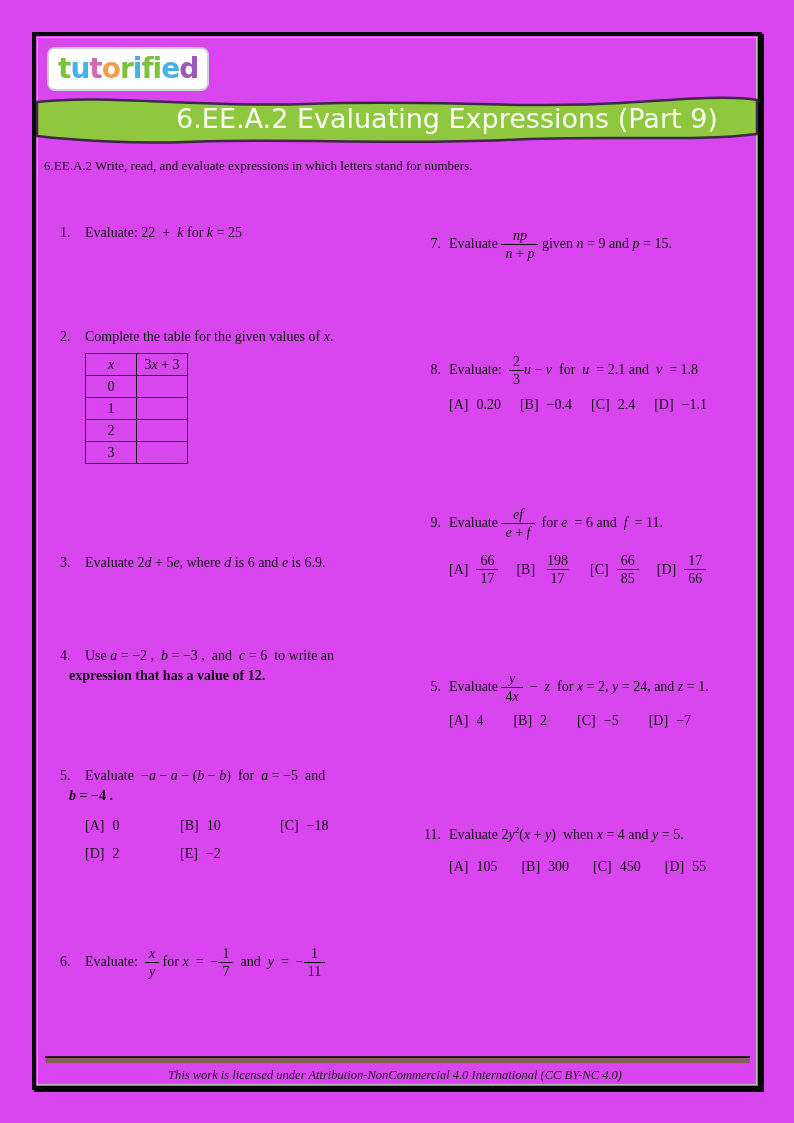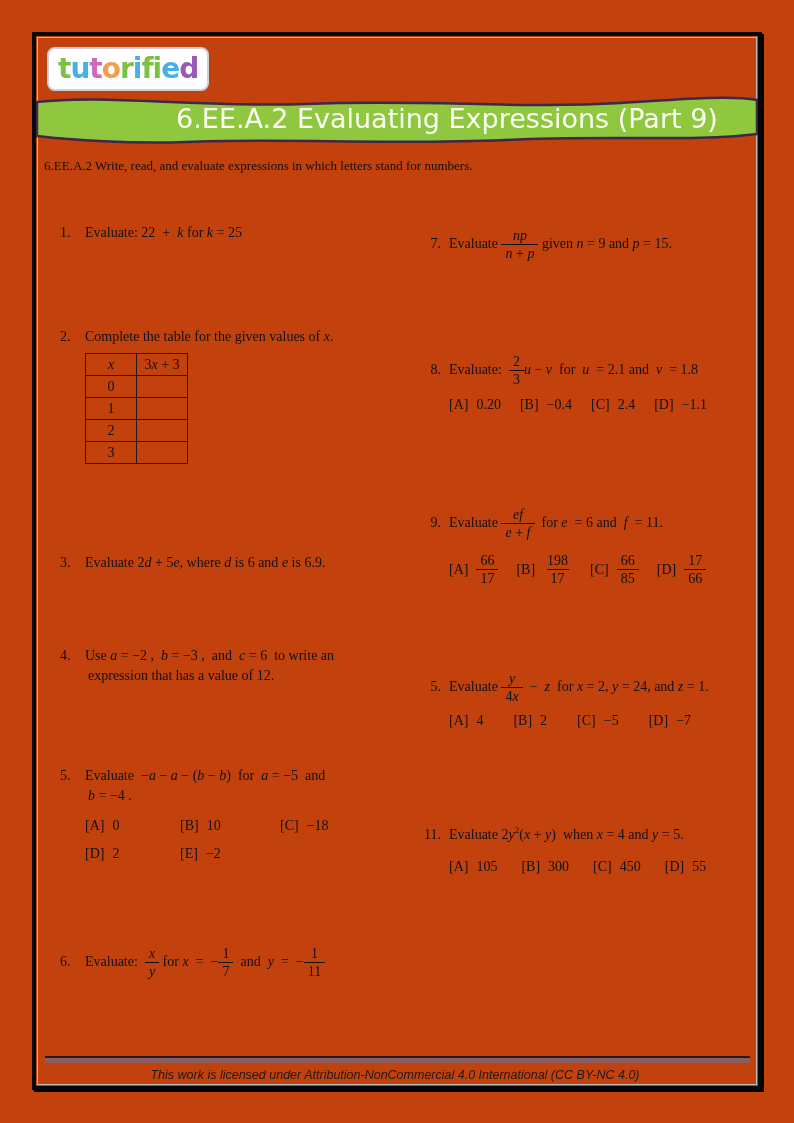--- a/index.html
+++ b/index.html
@@ -1,17 +1,17 @@
 <!DOCTYPE html>
 <html><head>
 <meta charset="utf-8">
 <style>
   * { margin:0; padding:0; box-sizing:border-box; }
   body { background:#ffffff; font-family:"Liberation Serif", serif; }
-  .page { position:relative; width:794px; height:1123px; background:#c2410c; overflow:hidden; }
+  .page { position:relative; width:794px; height:1123px; background:#d946ef; overflow:hidden; }
 
   .frame { position:absolute; left:32px; top:32px; width:730px; height:1058px;
            border:4px solid #070707; box-shadow:2px 2px 0 #000; }
   .frame::before { content:""; position:absolute; inset:1px; border:1px solid #bdbdbd; }
 
   .logo { position:absolute; left:47px; top:47px; border:2px solid #cfcfdc; border-radius:8px;
           padding:2px 9px 3px; font-family:"DejaVu Sans", sans-serif; font-weight:bold;
           font-size:28px; letter-spacing:-1px; line-height:1.25; background:#fff; }
 
   .banner-svg { position:absolute; left:36px; top:90px; width:722px; height:56px; }
@@ -24,41 +24,41 @@
   .q { position:absolute; font-size:14px; color:#111; }
   .left  { left:60px;  width:352px; }
   .right { left:415px; width:352px; }
   .qno { display:inline-block; }
   .left  .qno { width:18px; margin-right:7px; }
   .right .qno { width:26px; text-align:right; margin-right:8px; flex:0 0 26px; }
   .runs span, sup { white-space:pre; }
   .v { font-style:italic; }
   sup { font-size:9px; }
   .textline { line-height:20px; }
-  .cont { margin-left:28px; }
+  .cont { margin-left:9px;font-weight:bold; }
 
   .mathq, .mathline { display:flex; align-items:center; }
   .frac { display:inline-flex; flex-direction:column; align-items:center; text-align:center; }
   .fn, .fd { padding:0 4px; line-height:17px; }
   .fd { border-top:1px solid #111; }
 
   .choices { display:flex; align-items:center; min-height:26px; margin-top:7px; }
   .left  .choices { margin-left:25px; }
   .right .choices { margin-left:34px; }
   .choice { display:inline-flex; align-items:center; }
   .cl { margin-right:8px; }
 
   .vtable { border-collapse:collapse; margin:6px 0 0 25px; }
   .vtable td { border:1.5px solid #1c1c1c; width:51px; height:22px; text-align:center;
                font-size:14px; }
 
   .footer-bar { position:absolute; left:45px; top:1056px; width:705px; height:7px;
                 border-top:2px solid #26191b; background:#8a5d61; }
   .footer-text { position:absolute; left:36px; top:1068px; width:692px; text-align:center;
-                 font-family:Liberation Sans, sans-serif; font-style:italic;
+                 font-family:Liberation Serif, serif; font-style:italic;
                  font-size:12.5px; color:#1b1b1b;padding-left:26px; }
 </style>
 </head>
 <body>
 
 <div class="page">
   <div class="frame"></div>
 
   <div class="logo"><span style="color: rgb(124, 193, 66);">t</span><span style="color: rgb(69, 177, 232);">u</span><span style="color: rgb(207, 106, 182);">t</span><span style="color: rgb(244, 157, 77);">o</span><span style="color: rgb(124, 193, 66);">r</span><span style="color: rgb(69, 177, 232);">i</span><span style="color: rgb(124, 193, 66);">f</span><span style="color: rgb(124, 193, 66);">i</span><span style="color: rgb(69, 177, 232);">e</span><span style="color: rgb(154, 89, 181);">d</span></div>
 

